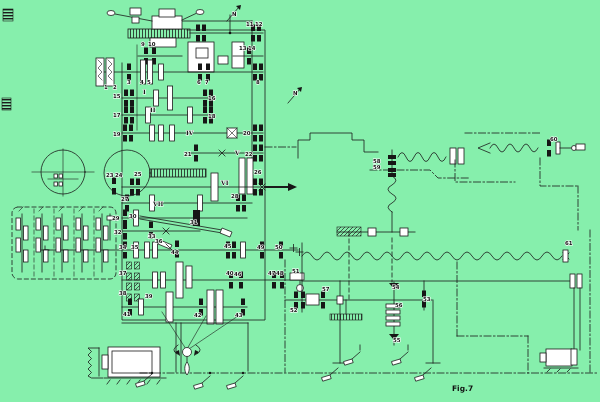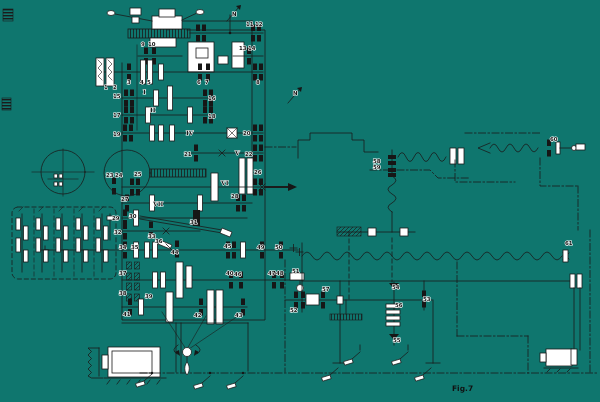--- a/index.html
+++ b/index.html
@@ -1,16 +1,16 @@
 <!DOCTYPE html>
 <html><head>
 <meta charset="utf-8">
 <style>
   html,body{margin:0;padding:0;background:#ffffff;}
-  .page{position:relative;width:600px;height:402px;background:#0f766e;overflow:hidden;
+  .page{position:relative;width:600px;height:402px;background:#86efac;overflow:hidden;
         font-family:"DejaVu Sans",sans-serif;}
   svg{display:block;}
   .ln{stroke:#1b1b1b;stroke-width:.8;fill:none;stroke-linecap:square;}
   .thin{stroke-width:.6;}
   .bold{stroke-width:2;}
   .dash{stroke-dasharray:7 2.5 1.5 2.5;}
   .dashed{stroke-dasharray:4 3;}
   .wht{fill:#ffffff;stroke:#1b1b1b;stroke-width:.8;}
   .blk{fill:#161616;stroke:none;}
   .lbl{font:bold 5.4px "DejaVu Sans",sans-serif;fill:#111;

